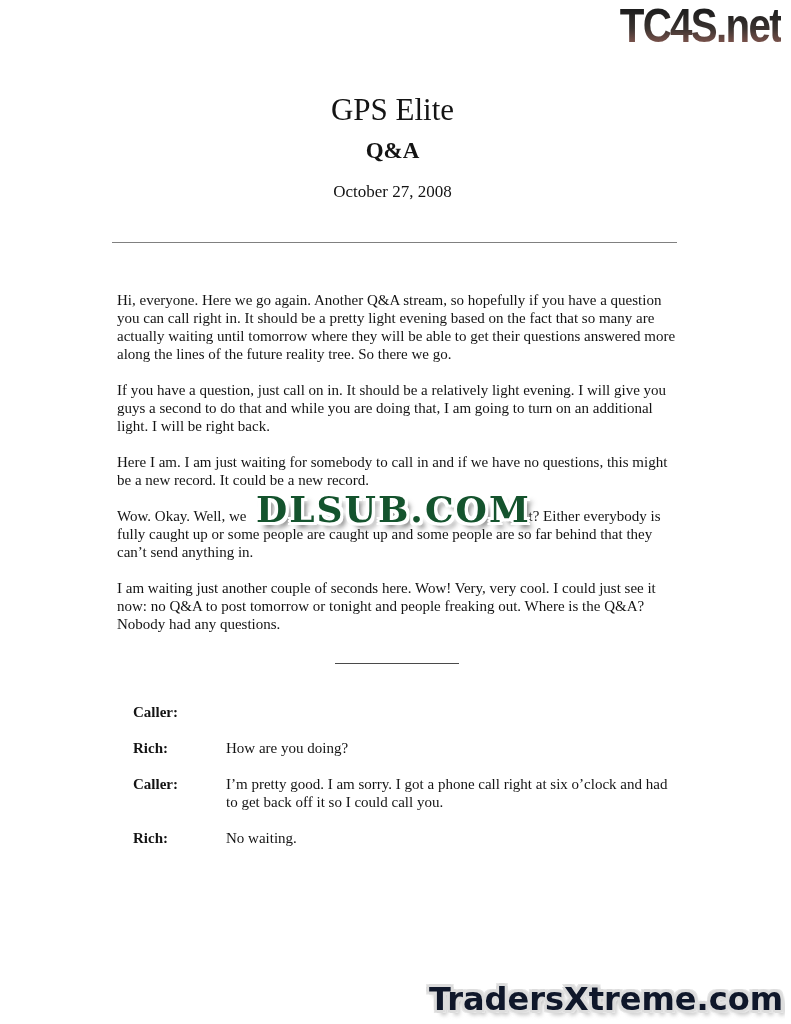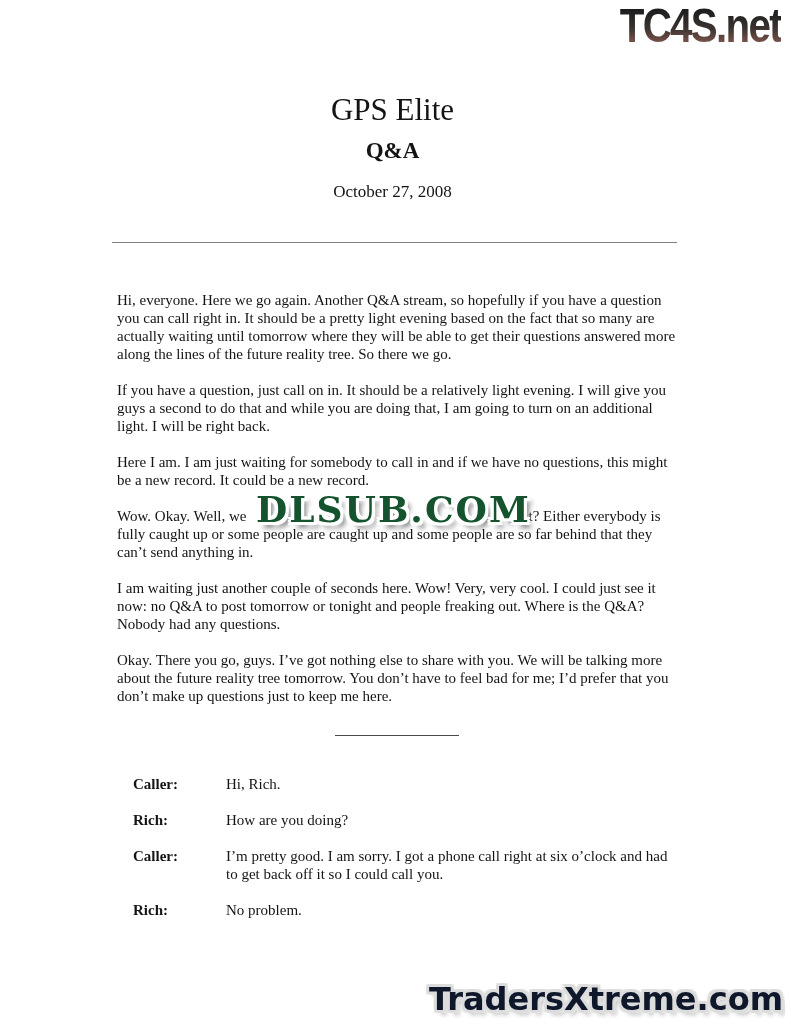--- a/index.html
+++ b/index.html
@@ -145,40 +145,38 @@
   <div class="rule-full"></div>
 
   <div class="body-text">
     <p>Hi, everyone. Here we go again. Another Q&amp;A stream, so hopefully if you have a question you can call right in. It should be a pretty light evening based on the fact that so many are actually waiting until tomorrow where they will be able to get their questions answered more along the lines of the future reality tree. So there we go.</p>
     <p>If you have a question, just call on in. It should be a relatively light evening. I will give you guys a second to do that and while you are doing that, I am going to turn on an additional light. I will be right back.</p>
     <p>Here I am. I am just waiting for somebody to call in and if we have no questions, this might be a new record. It could be a new record.</p>
 
     <p><span>Wow. Okay. Well, we</span><span class="wm-gap"></span><span>t? Either everybody is fully caught up or some people are caught up and some people are so far behind that they can’t send anything in.</span></p>
 
     <p>I am waiting just another couple of seconds here. Wow! Very, very cool. I could just see it now: no Q&amp;A to post tomorrow or tonight and people freaking out. Where is the Q&amp;A? Nobody had any questions.</p>
-    <p>Okay. There you go, guys. I’ve got nothing else to share with you. We will be talking more about the future reality tree tomorrow. You don’t have to feel bad for me; I’d prefer that you don’t make up questions just to keep me here.</p>
 
     <div class="divider-short"></div>
 
     <div class="dialogue">
       <div class="dialogue-row">
         <span class="speaker-label">Caller:</span>
-        <span class="speaker-line">Hi, Rich.</span>
       </div>
       <div class="dialogue-row">
         <span class="speaker-label">Rich:</span>
         <span class="speaker-line">How are you doing?</span>
       </div>
       <div class="dialogue-row">
         <span class="speaker-label">Caller:</span>
         <span class="speaker-line">I’m pretty good. I am sorry. I got a phone call right at six o’clock and had to get back off it so I could call you.</span>
       </div>
       <div class="dialogue-row">
         <span class="speaker-label">Rich:</span>
-        <span class="speaker-line">No problem.</span>
+        <span class="speaker-line">No waiting.</span>
       </div>
     </div>
   </div>
 
   <div class="watermark">DLSUB.COM</div>
 
   <div class="logo-bottom">TradersXtreme.com</div>
 
 </div>
 

